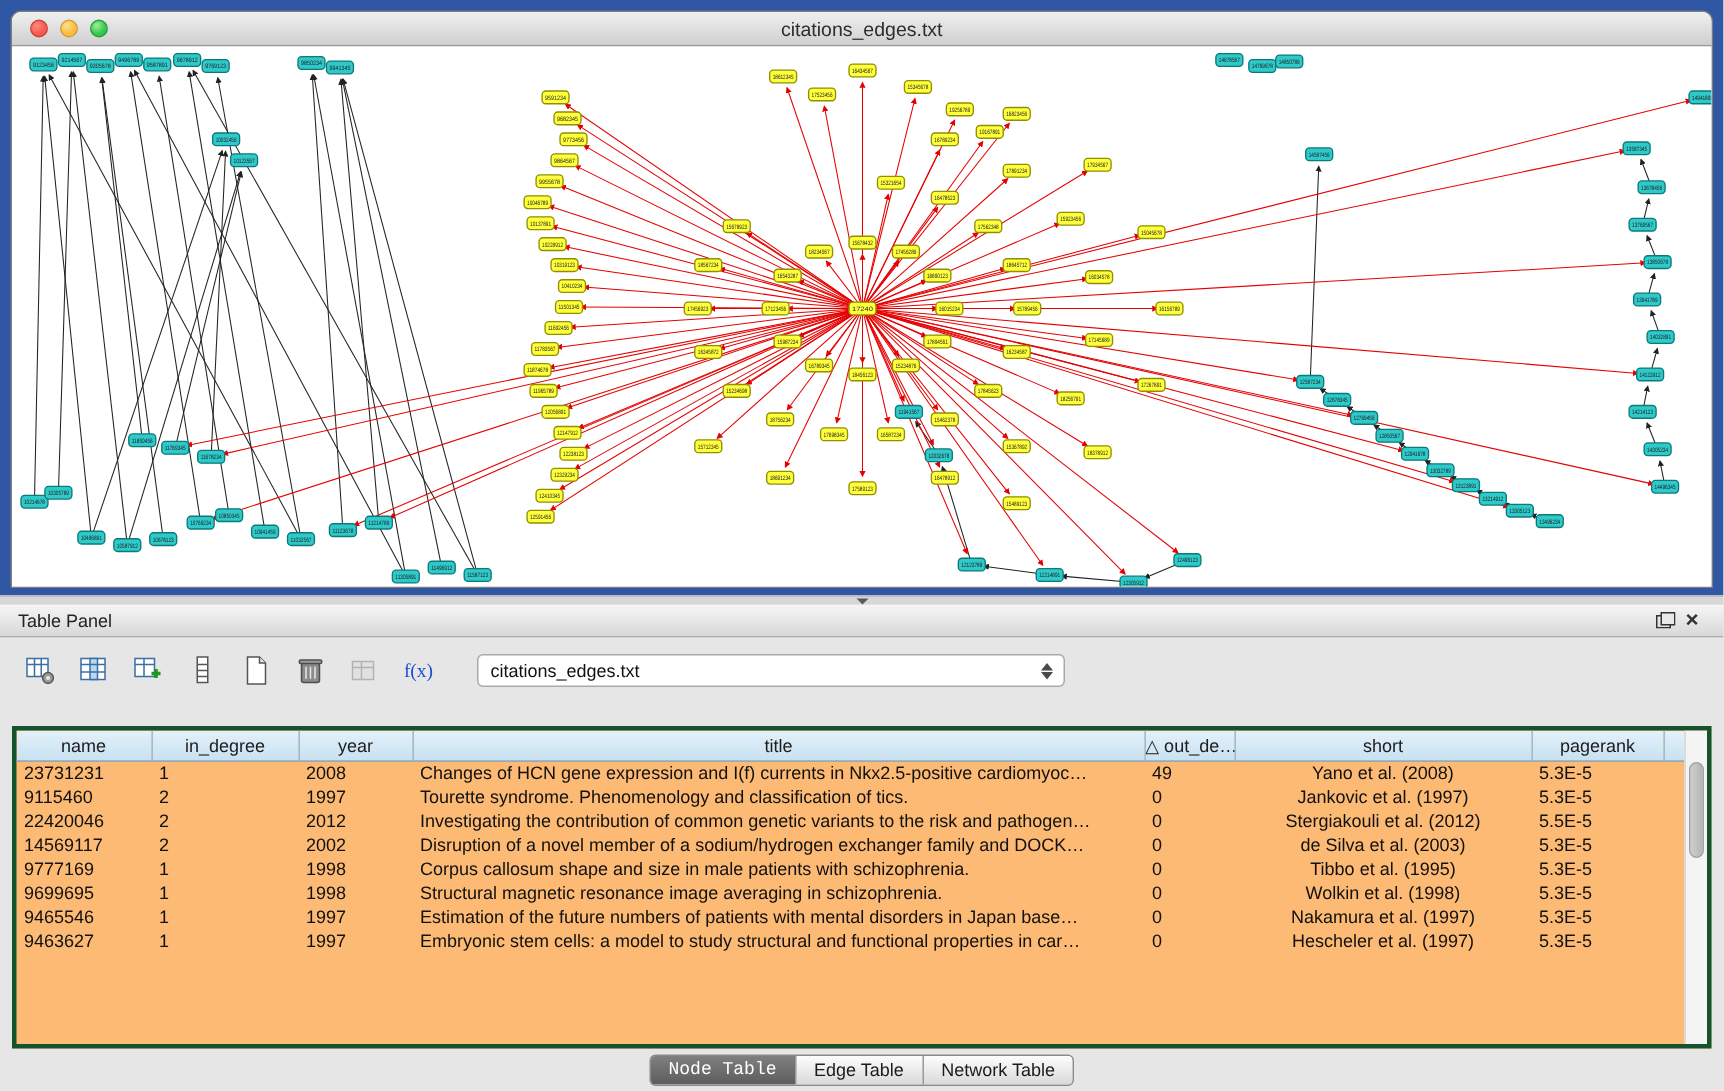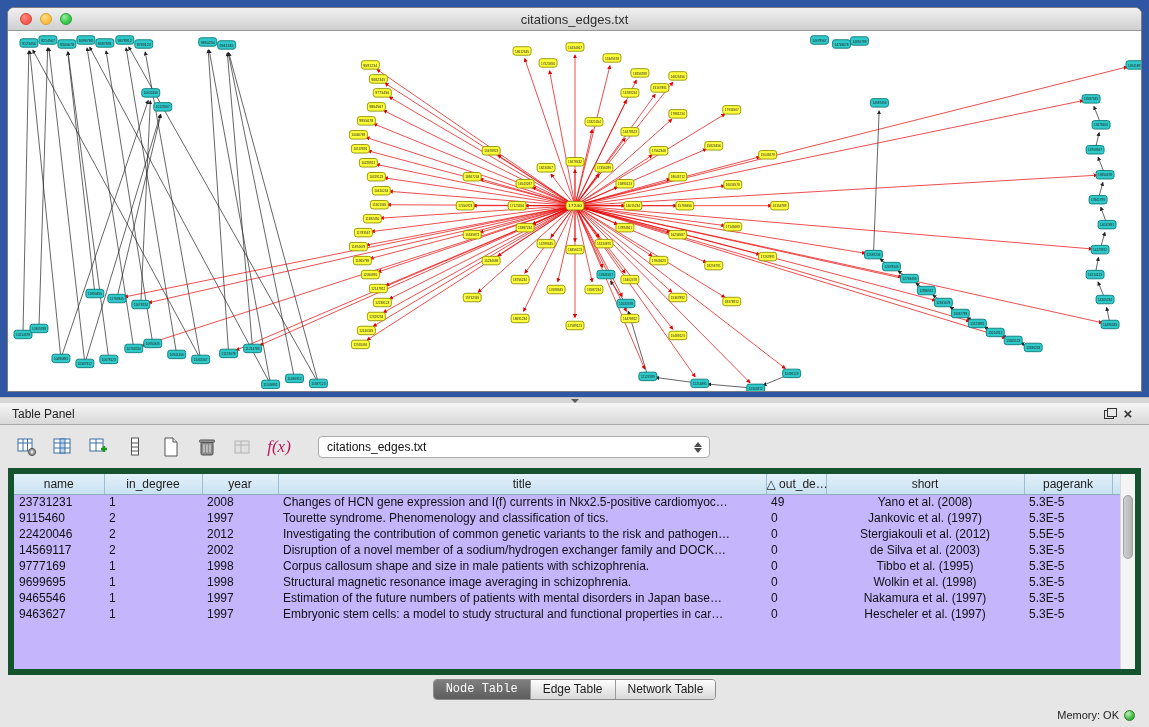--- a/index.html
+++ b/index.html
@@ -35,30 +35,30 @@
   .panel-hbtn { width:18px; height:16px; display:flex; align-items:center; justify-content:center;
     cursor:default; color:#333; }
   .close-x { font-size:15px; font-weight:bold; line-height:14px; }
 
   .panel-body { height:302px; background:#e6e6e6; display:flex; flex-direction:column; padding:6px 8px 0 8px; }
 
   .toolbar { flex:0 0 32px; display:flex; align-items:center; gap:10px; padding-left:6px; }
   .tbtn { width:26px; height:26px; display:flex; align-items:center; justify-content:center;
     border-radius:4px; cursor:default; }
   .tbtn svg { display:block; }
-  .fx { font-family:"Liberation Serif","DejaVu Serif",serif; font-style:italic; font-size:17px; color:#be185d; }
+  .fx { font-family:"Liberation Serif","DejaVu Serif",serif; font-size:13px; color:#1d4ed8; }
   .combo { margin-left:16px; width:392px; height:22px; background:#fff; border:1px solid #a9a9a9;
     border-radius:4px; display:flex; align-items:center; padding:0 4px 0 8px; font-size:12px; color:#111; }
   .combo .cval { flex:1; overflow:hidden; white-space:nowrap; }
   .combo .arrows { display:flex; flex-direction:column; align-items:center; gap:1px; padding:0 3px; }
   .combo .arr-up { width:0;height:0;border-left:4px solid transparent;border-right:4px solid transparent;border-bottom:5px solid #4a4a4a; }
   .combo .arr-dn { width:0;height:0;border-left:4px solid transparent;border-right:4px solid transparent;border-top:5px solid #4a4a4a; }
 
-  .table-wrap { flex:1; margin-top:5px; background:#c4b5fd; position:relative; overflow:hidden;
-    border:6px solid #14532d; }
+  .table-wrap { flex:1; margin-top:21px; background:#fdba74; position:relative; overflow:hidden;
+    border:3px solid #14532d; }
   table { width:calc(100% - 15px); table-layout:fixed; border-collapse:collapse; }
   th { height:20px; background:linear-gradient(#e3f1fa,#c8e1f1); border-right:1px solid #9fbdd2;
     border-bottom:1px solid #8fadc2; font-size:12px; font-weight:normal; color:#1c1c1c; text-align:center;
     overflow:hidden; white-space:nowrap; cursor:default; }
   th:last-child { border-right:none; }
   td { height:16px; font-size:12px; color:#111; padding:0 5px; overflow:hidden; white-space:nowrap; }
   td.c5 { text-align:center; }
   .vscroll { position:absolute; top:0; right:0; bottom:0; width:15px; background:#f4f4f4; border-left:1px solid #d9d9d9; }
   .vthumb { position:absolute; top:21px; left:2px; width:10px; height:64px; border-radius:6px;
     background:linear-gradient(90deg,#cfcfcf,#b5b5b5); border:1px solid #a2a2a2; }
@@ -978,18 +978,14 @@
   </div>
 
   <div class="tabs-row">
     <div class="seg">
       <div class="tab sel">Node Table</div>
       <div class="tab">Edge Table</div>
       <div class="tab">Network Table</div>
     </div>
   </div>
 
-  <div class="status-bar">
-    <span>Memory: OK</span>
-    <span class="memdot"></span>
-  </div>
 
 </div>
 
 </body></html>

